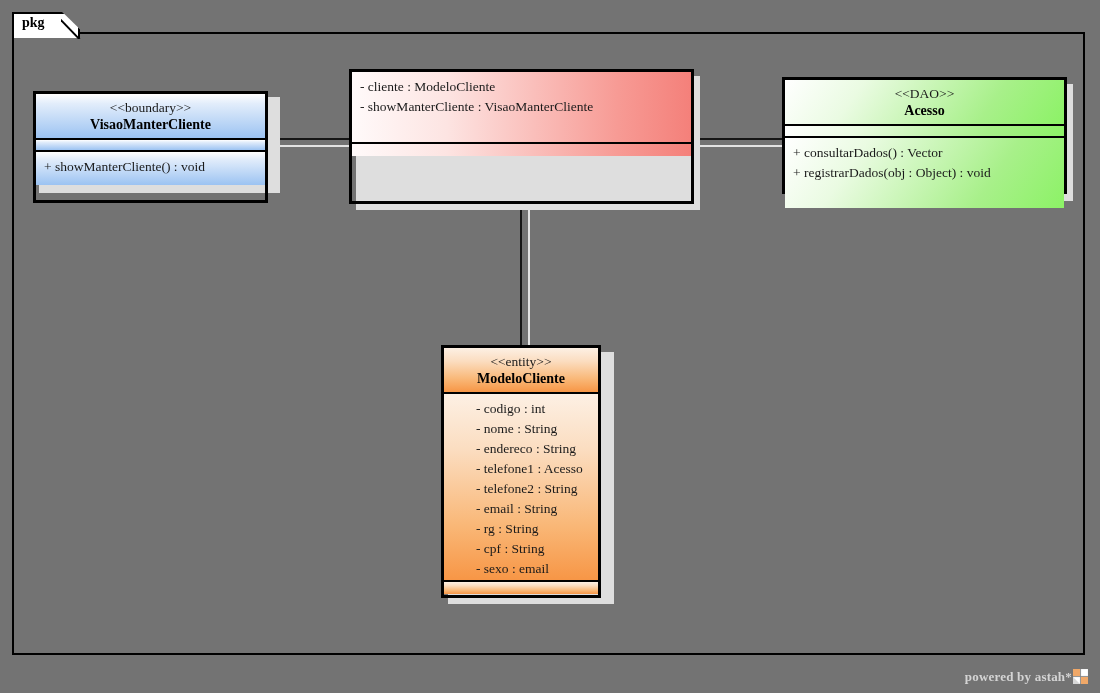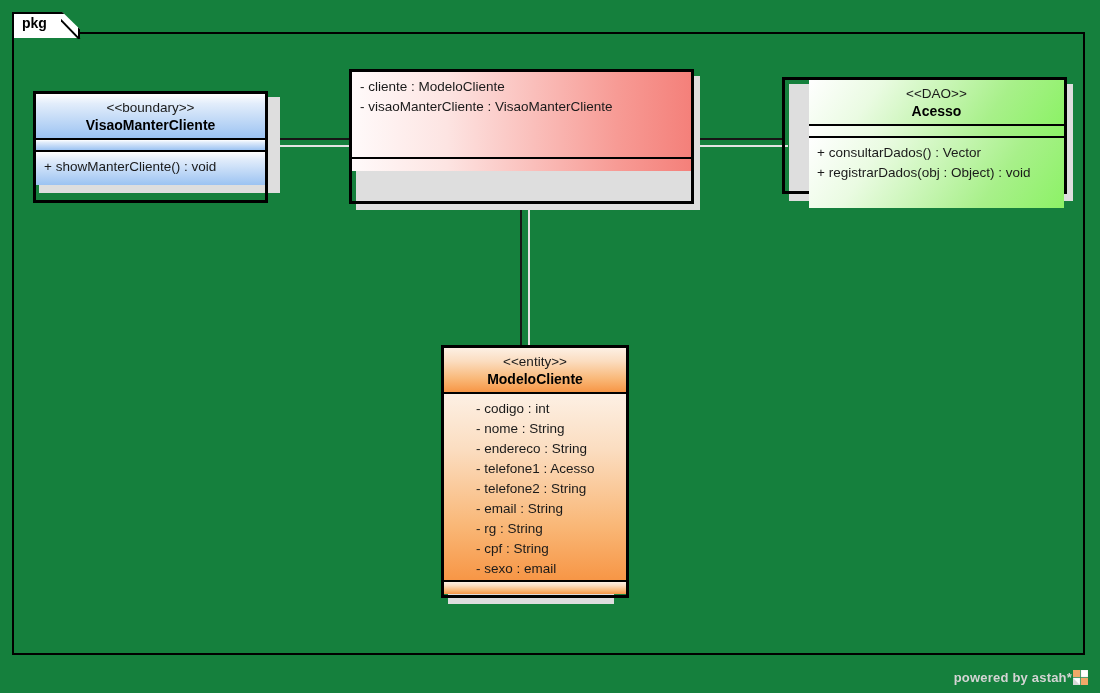--- a/index.html
+++ b/index.html
@@ -4,22 +4,22 @@
 <style>
   html, body {
     margin: 0;
     padding: 0;
     background: #ffffff;
   }
   #canvas {
     position: relative;
     width: 1100px;
     height: 693px;
-    background: #15803d;
-    font-family: Liberation Sans, sans-serif;
+    background: #737373;
+    font-family: Liberation Serif, serif;
     overflow: hidden;
   }
 
   
   .pkg-frame {
     position: absolute;
     left: 12px;
     top: 32px;
     width: 1073px;
     height: 623px;
@@ -136,21 +136,20 @@
   .fill-control  { background: linear-gradient(to right, #fffafa 0%, #fde4e2 28%, #f79b95 78%, #f4807a 100%); }
   .fill-dao      { background: linear-gradient(125deg, #ffffff 0%, #eafbe2 26%, #a8f08a 72%, #8cf266 100%); }
   .fill-entity   { background: linear-gradient(to bottom, #fdf0e4 0%, #fbddc0 30%, #f9b878 70%, #f79646 100%); }
 
   
   .watermark {
     position: absolute;
     right: 12px;
     bottom: 8px;
     display: flex;
-    align-items: center;
     gap: 1px;
     z-index: 20;
     margin-top: 28px;
   }
   .wm-text {
     font-size: 13px;
     font-weight: bold;
     color: #d4d4d4;
     letter-spacing: 0.2px;
   }
@@ -187,42 +186,42 @@
       <div class="c-name">VisaoManterCliente</div>
     </div>
     <div class="compartment c-empty fill-boundary" style="height:12px;"></div>
     <div class="compartment c-body fill-boundary" style="height:33px;">
       <div class="c-row">+ showManterCliente() : void</div>
     </div>
   </div>
 
   <div class="box-shadow-layer" style="left:356px; top:76px; width:344px; height:134px;"></div>
   <div class="umlclass" style="left:349px; top:69px; width:345px; height:135px;">
-    <div class="compartment c-body fill-control" style="height:85px;">
+    <div class="compartment c-body fill-control" style="height:70px;">
       <div class="c-row">- cliente : ModeloCliente</div>
-      <div class="c-row">- visaoManterCliente : VisaoManterCliente</div>
+      <div class="c-row">- showManterCliente : VisaoManterCliente</div>
     </div>
     <div class="compartment c-last fill-control" style="height:14px;"></div>
   </div>
 
   <div class="box-shadow-layer" style="left:789px; top:84px; width:284px; height:117px;"></div>
-  <div class="umlclass" style="left:782px; top:77px; width:285px; height:117px;padding-left:24px;">
+  <div class="umlclass" style="left:782px; top:77px; width:285px; height:117px;">
     <div class="compartment c-head fill-dao">
       <div class="c-stereo">&lt;&lt;DAO&gt;&gt;</div>
       <div class="c-name">Acesso</div>
     </div>
     <div class="compartment c-empty fill-dao" style="height:12px;"></div>
     <div class="compartment c-body fill-dao" style="height:70px;">
       <div class="c-row">+ consultarDados() : Vector</div>
       <div class="c-row">+ registrarDados(obj : Object) : void</div>
     </div>
   </div>
 
   <div class="box-shadow-layer" style="left:448px; top:352px; width:166px; height:252px;"></div>
-  <div class="umlclass" style="left:441px; top:345px; width:188px; height:253px;">
+  <div class="umlclass" style="left:441px; top:345px; width:160px; height:253px;">
     <div class="compartment c-head fill-entity">
       <div class="c-stereo">&lt;&lt;entity&gt;&gt;</div>
       <div class="c-name">ModeloCliente</div>
     </div>
     <div class="compartment c-body fill-entity" style="height:186px;padding-left:32px;">
       <div class="c-row">- codigo : int</div>
       <div class="c-row">- nome : String</div>
       <div class="c-row">- endereco : String</div>
       <div class="c-row">- telefone1 : Acesso</div>
       <div class="c-row">- telefone2 : String</div>

